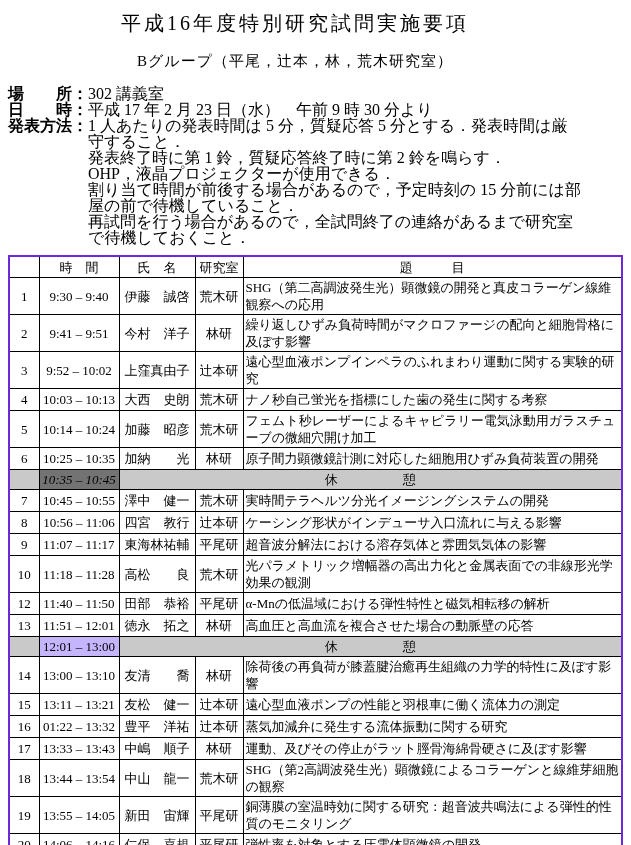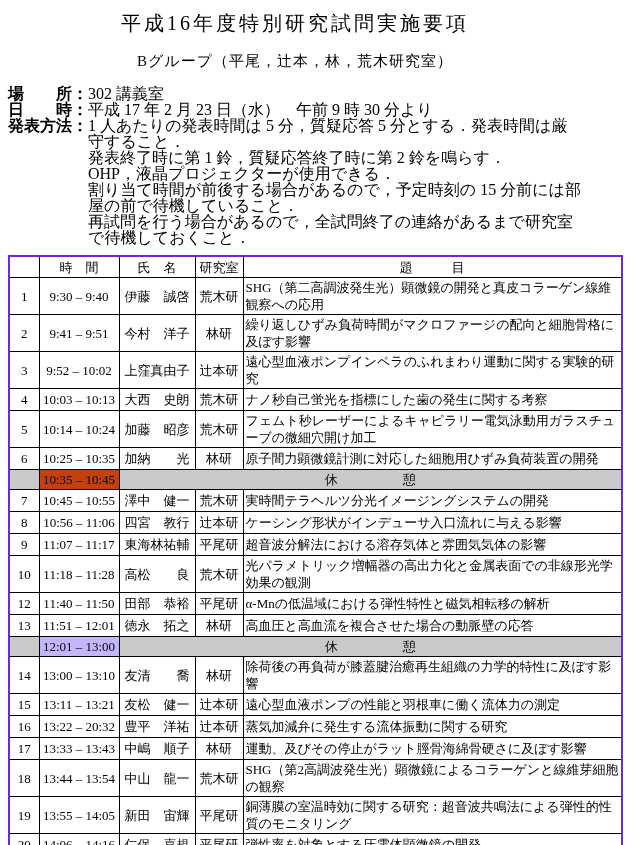--- a/index.html
+++ b/index.html
@@ -130,21 +130,21 @@
         </tr>
         <tr class="data-row">
           <td class="no">6</td>
           <td class="time">10:25 – 10:35</td>
           <td class="name">加納　　光</td>
           <td class="lab">林研</td>
           <td class="title">原子間力顕微鏡計測に対応した細胞用ひずみ負荷装置の開発</td>
         </tr>
         <tr class="break break-row-tr">
           <td class="no" style="background: rgb(201, 201, 201);"></td>
-          <td class="time" style="background: #c2410c;">10:35 – 10:45</td>
+          <td class="time" style="background: #737373; font-style: italic;">10:35 – 10:45</td>
           <td class="break-label" colspan="3" style="background: rgb(201, 201, 201);">休　　　　　憩</td>
         </tr>
         <tr class="data-row">
           <td class="no">7</td>
           <td class="time">10:45 – 10:55</td>
           <td class="name">澤中　健一</td>
           <td class="lab">荒木研</td>
           <td class="title">実時間テラヘルツ分光イメージングシステムの開発</td>
         </tr>
         <tr class="data-row">
@@ -196,21 +196,21 @@
         </tr>
         <tr class="data-row">
           <td class="no">15</td>
           <td class="time">13:11 – 13:21</td>
           <td class="name">友松　健一</td>
           <td class="lab">辻本研</td>
           <td class="title">遠心型血液ポンプの性能と羽根車に働く流体力の測定</td>
         </tr>
         <tr class="data-row">
           <td class="no">16</td>
-          <td class="time">13:22 – 20:32</td>
+          <td class="time">01:22 – 13:32</td>
           <td class="name">豊平　洋祐</td>
           <td class="lab">辻本研</td>
           <td class="title">蒸気加減弁に発生する流体振動に関する研究</td>
         </tr>
         <tr class="data-row">
           <td class="no">17</td>
           <td class="time">13:33 – 13:43</td>
           <td class="name">中嶋　順子</td>
           <td class="lab">林研</td>
           <td class="title">運動、及びその停止がラット脛骨海綿骨硬さに及ぼす影響</td>

